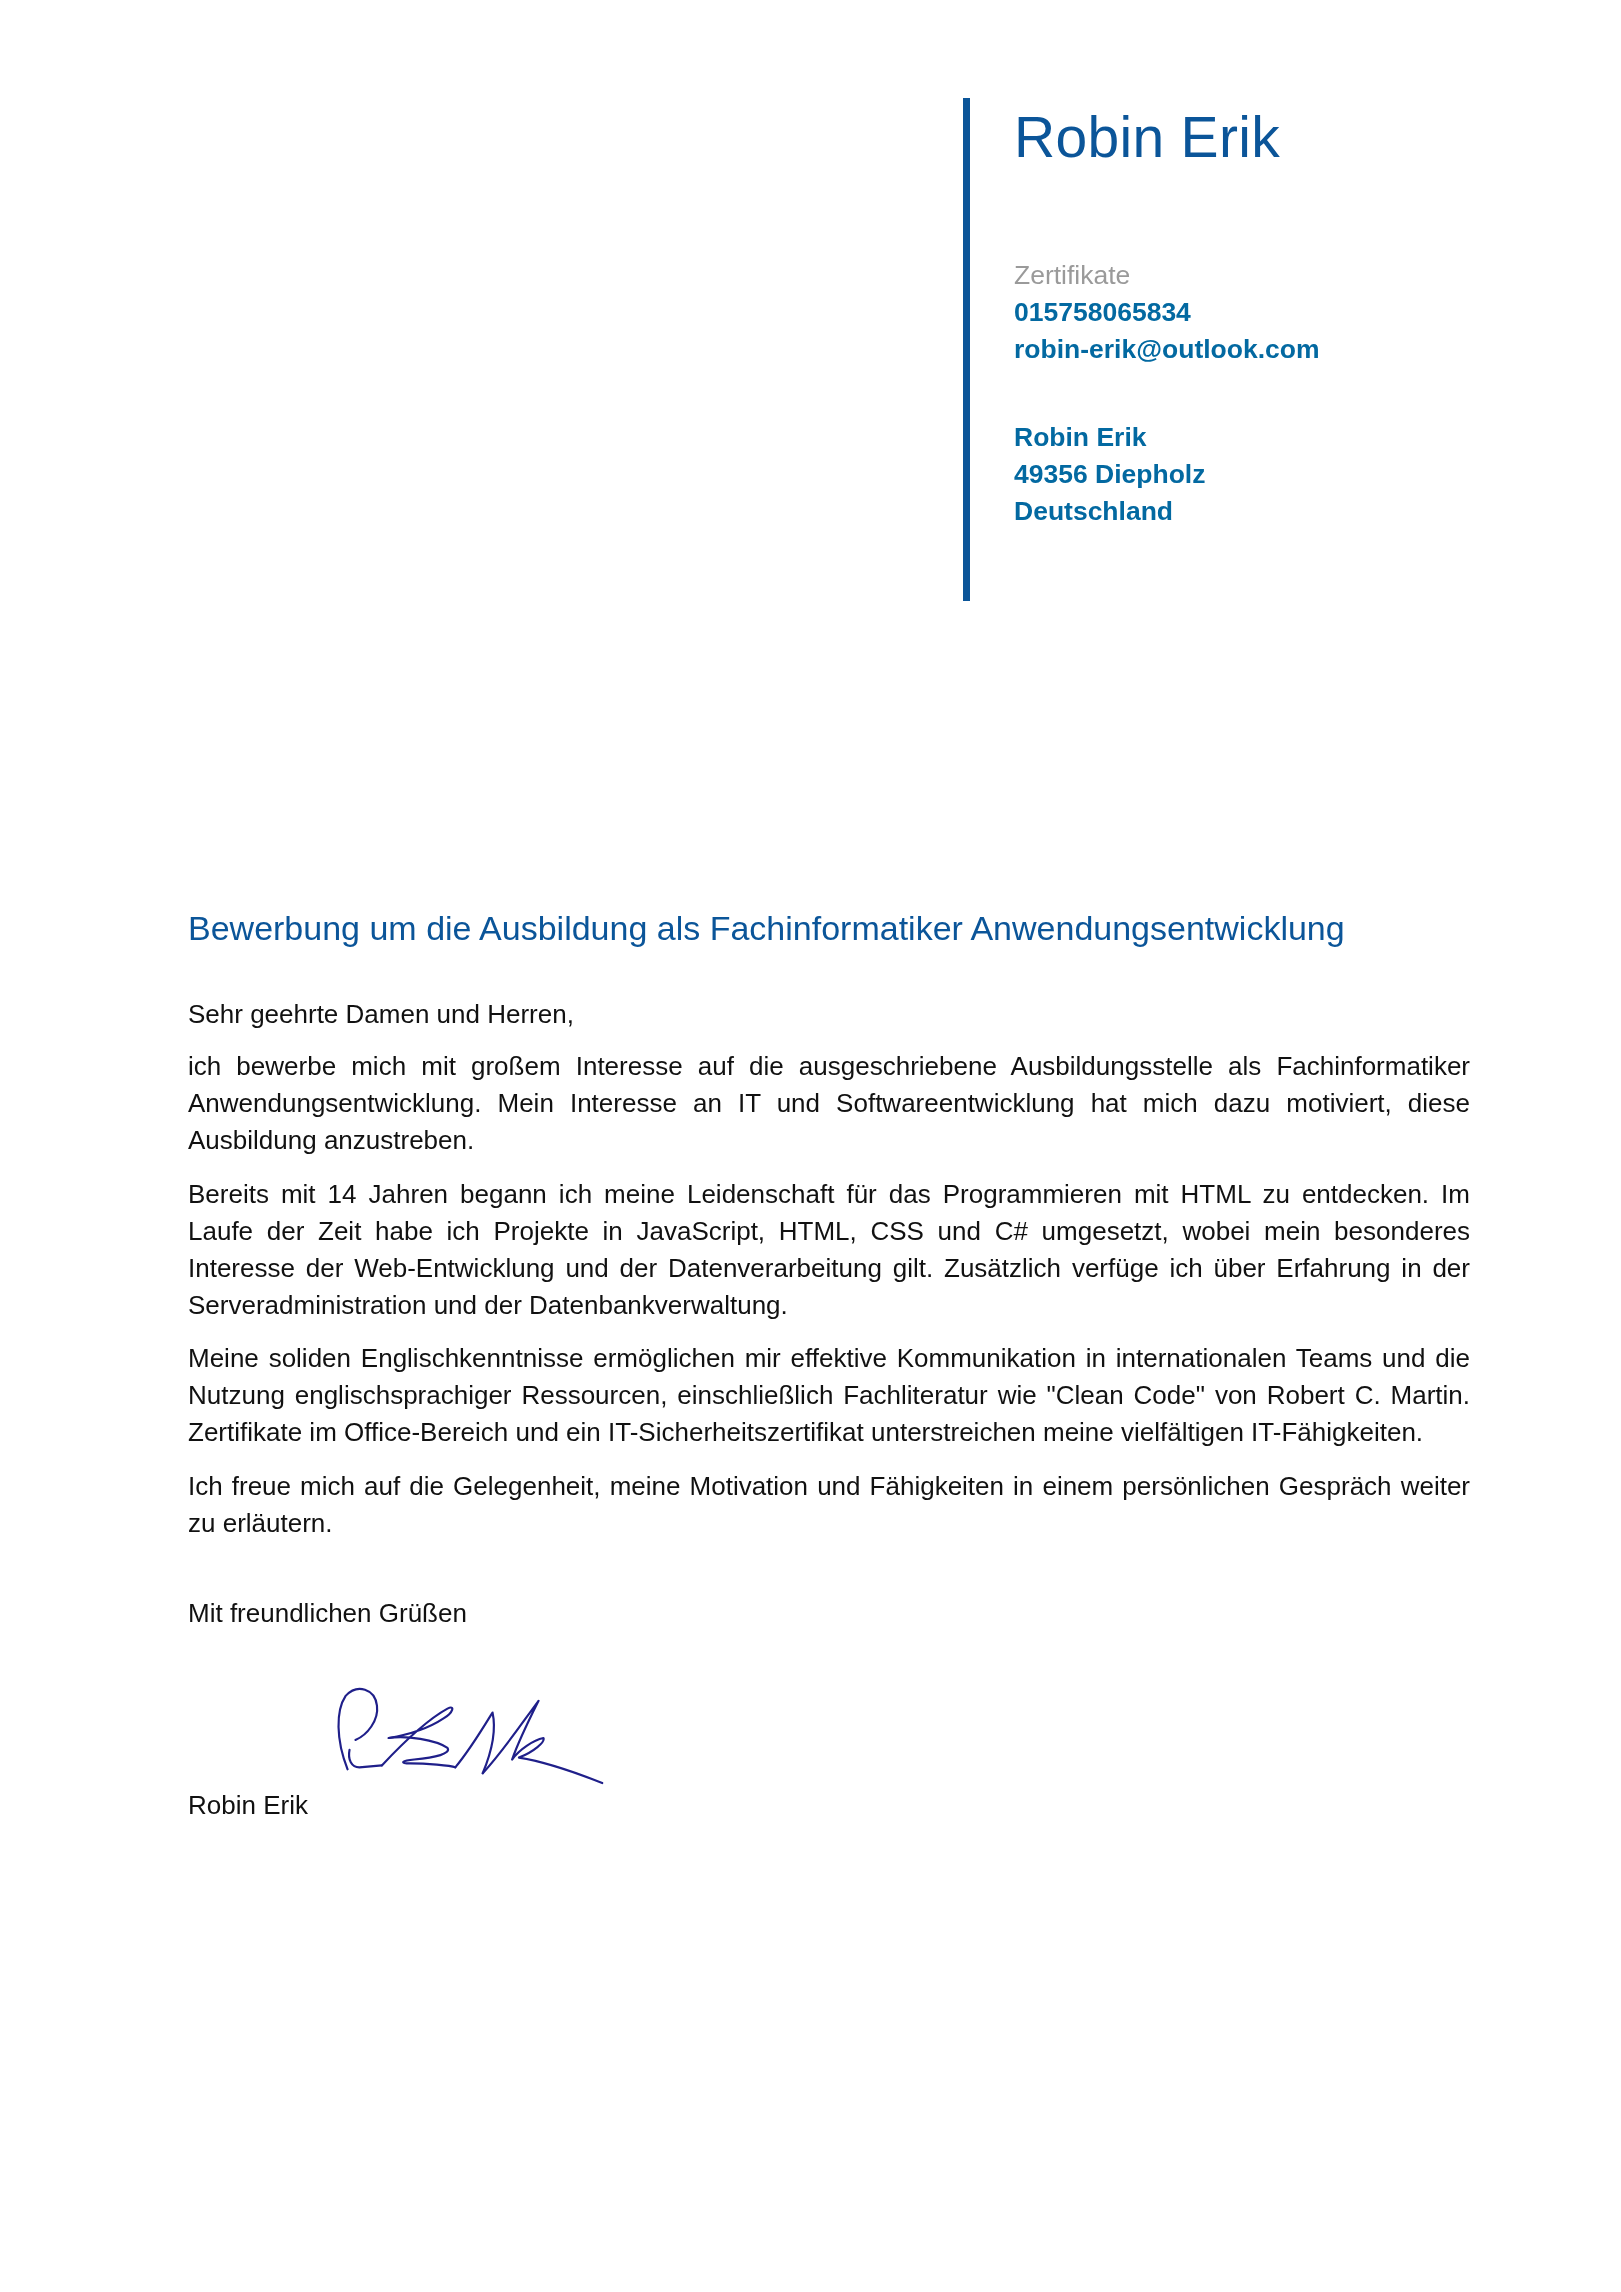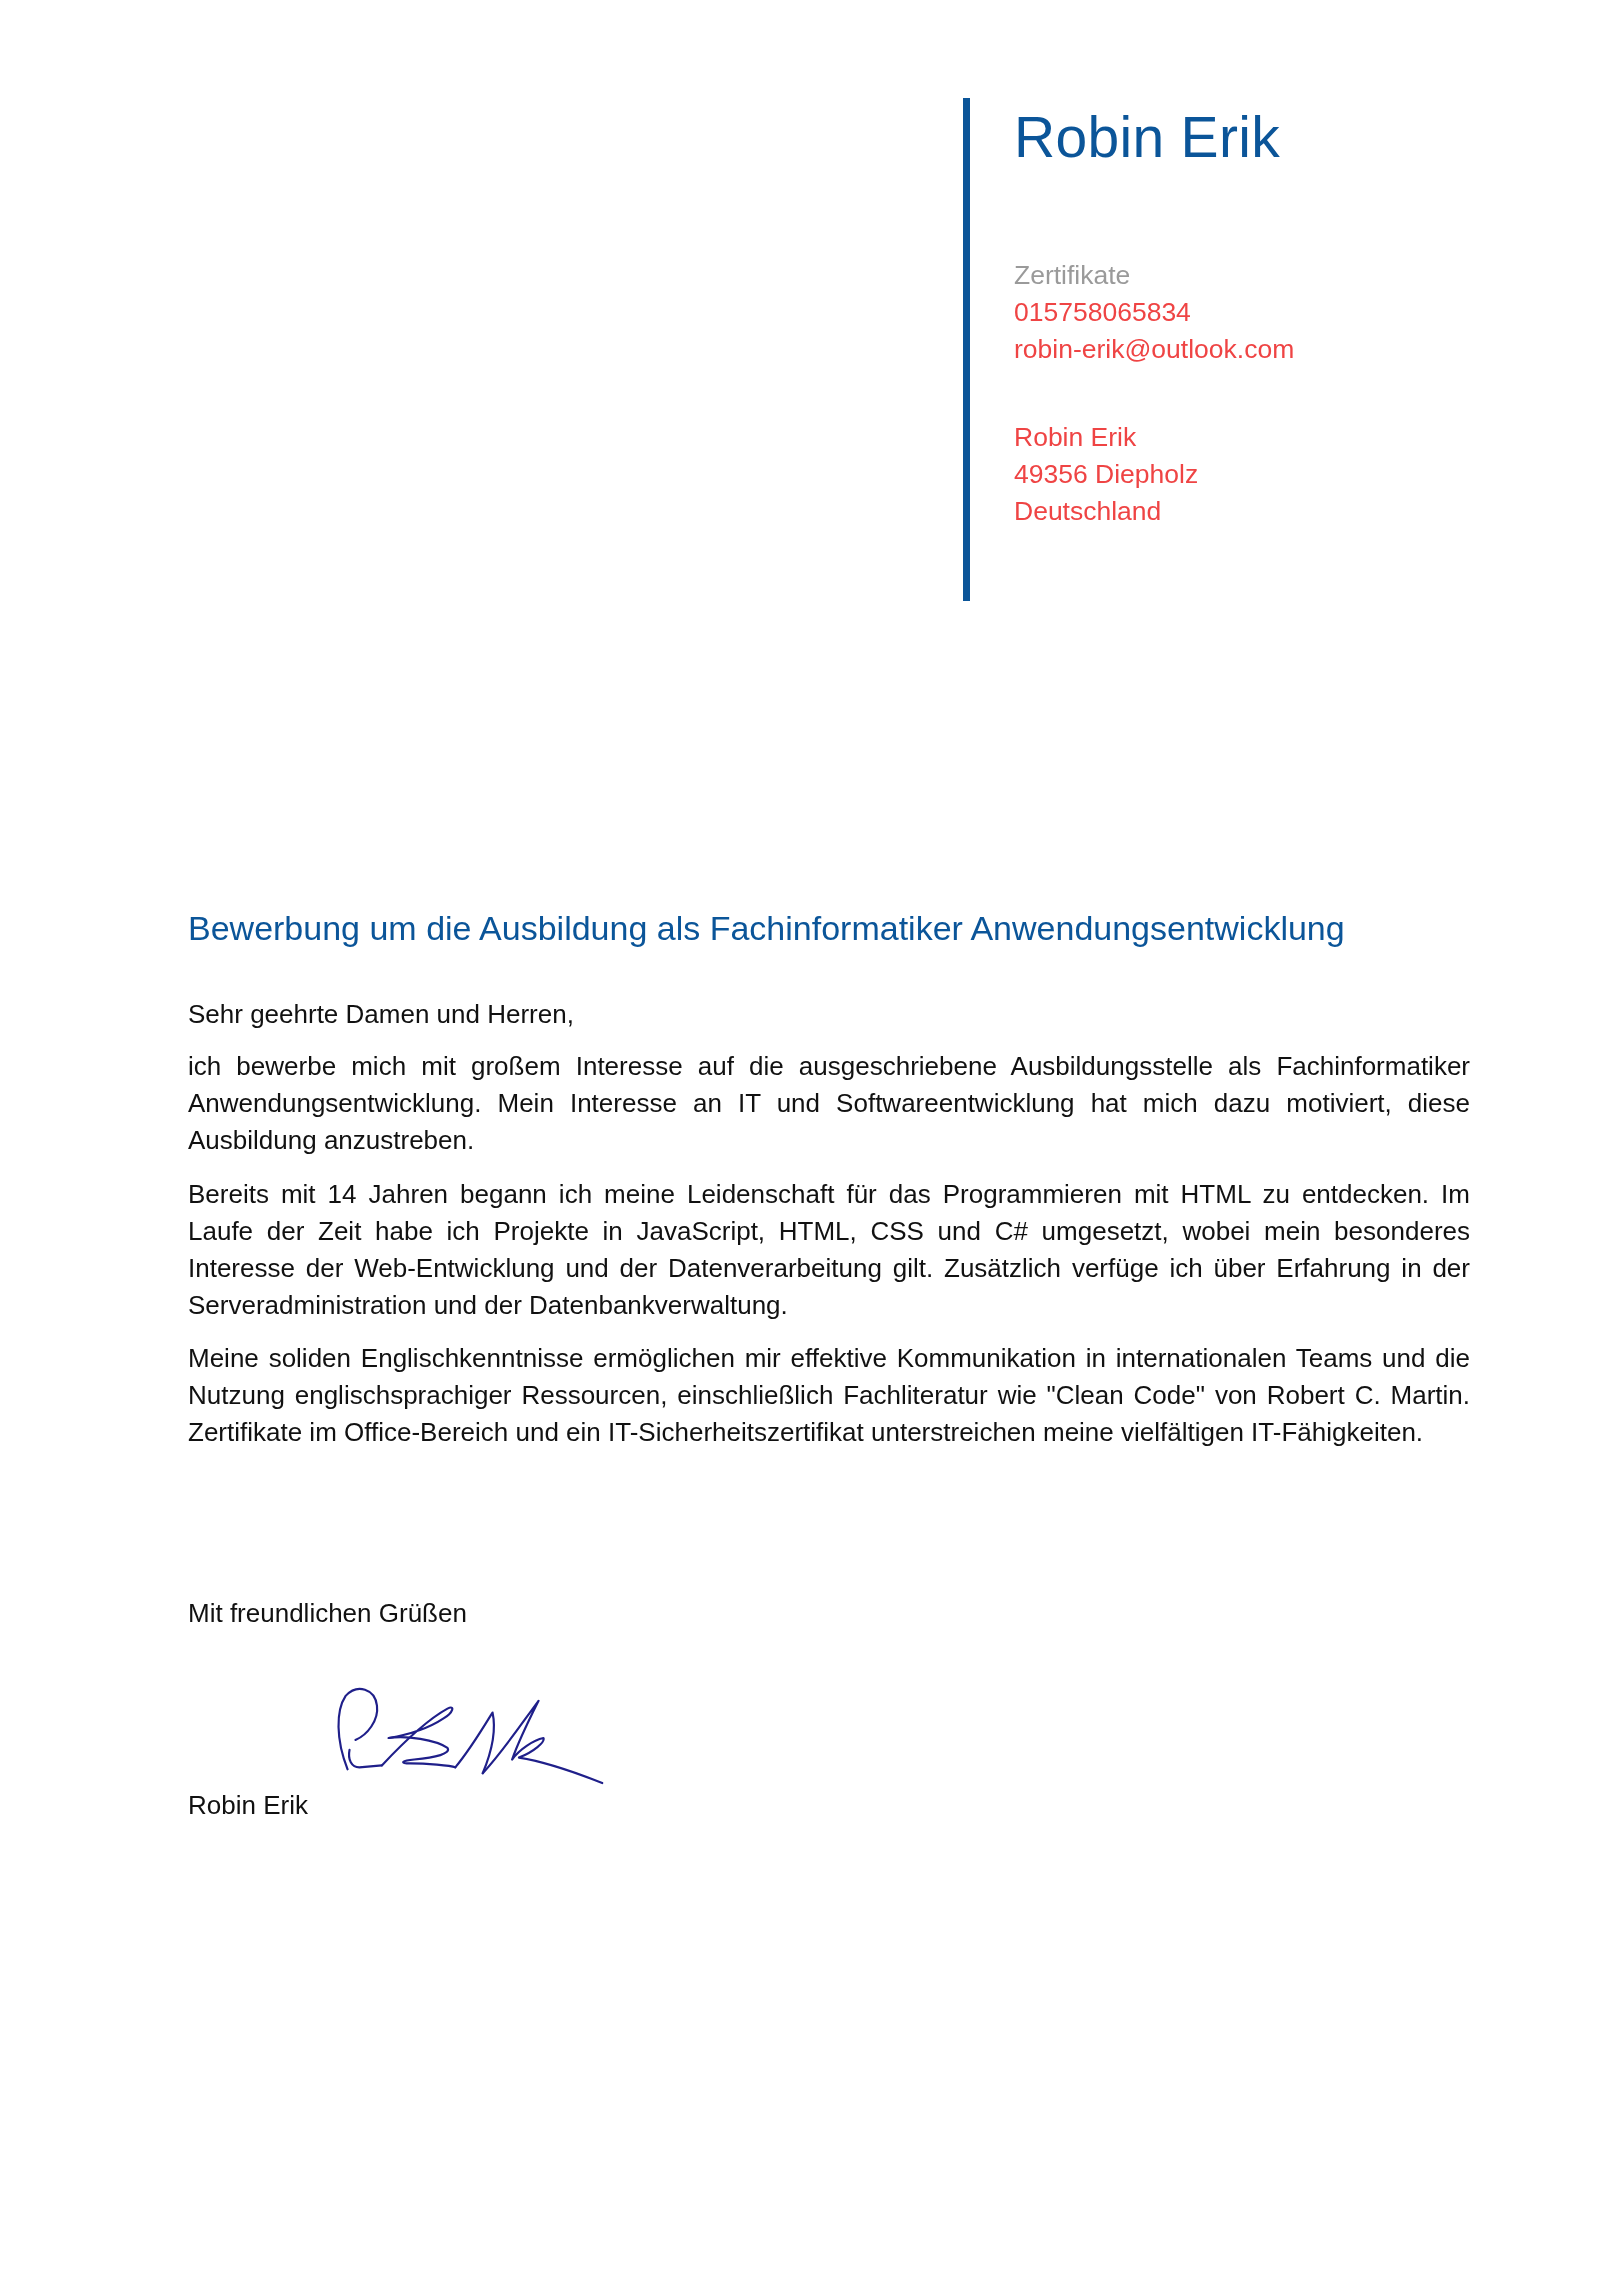--- a/index.html
+++ b/index.html
@@ -7,21 +7,21 @@
            font-family: "Liberation Sans", "DejaVu Sans", sans-serif; color: #111111; }
     .page { position: absolute; left: 0; top: 0; width: 1621px; height: 2293px; background: #fff; padding-left: 11px; }
 
     .accent-bar { position: absolute; left: 963px; top: 98px; width: 6.9px; height: 503px; background: #0b5599; }
 
     .header-block { position: absolute; left: 1014px; top: 96px; width: 549px; }
     .name { font-size: 57px; color: #0b5599; line-height: 82px; letter-spacing: 0.3px; white-space: nowrap; }
 
     .info-group { position: absolute; left: 1014px; width: 549px; font-size: 26.5px; line-height: 37px; }
     .info-label { color: #9a9a9a; }
-    .info-line { color: #ef4444; white-space: nowrap; }
+    .info-line { color: #0369a1; white-space: nowrap; font-weight: bold; }
     .contact { top: 257px; }
     .address { top: 419px; }
 
     .letter { position: absolute; left: 188px; width: 1282px; font-size: 26px; line-height: 37px; color: #111; }
     .subject { position: absolute; left: 188px; top: 907px; font-size: 34px; color: #0b5599; white-space: nowrap; line-height: 43px; }
     .salutation { top: 996px; }
     .body-text { top: 1048px; }
     .body-text p { margin: 0 0 16.7px 0; text-align: justify; }
     .closing { position: absolute; left: 188px; top: 1595px; font-size: 26px; line-height: 37px; }
 
@@ -52,20 +52,21 @@
   </div>
 
   <div class="subject">Bewerbung um die Ausbildung als Fachinformatiker Anwendungsentwicklung</div>
 
   <div class="letter salutation">Sehr geehrte Damen und Herren,</div>
 
   <div class="letter body-text">
     <p>ich bewerbe mich mit großem Interesse auf die ausgeschriebene Ausbildungsstelle als Fachinformatiker Anwendungsentwicklung. Mein Interesse an IT und Softwareentwicklung hat mich dazu motiviert, diese Ausbildung anzustreben.</p>
     <p>Bereits mit 14 Jahren begann ich meine Leidenschaft für das Programmieren mit HTML zu entdecken. Im Laufe der Zeit habe ich Projekte in JavaScript, HTML, CSS und C# umgesetzt, wobei mein besonderes Interesse der Web-Entwicklung und der Datenverarbeitung gilt. Zusätzlich verfüge ich über Erfahrung in der Serveradministration und der Datenbankverwaltung.</p>
     <p>Meine soliden Englischkenntnisse ermöglichen mir effektive Kommunikation in internationalen Teams und die Nutzung englischsprachiger Ressourcen, einschließlich Fachliteratur wie "Clean Code" von Robert C. Martin. Zertifikate im Office-Bereich und ein IT-Sicherheitszertifikat unterstreichen meine vielfältigen IT-Fähigkeiten.</p>
+    <p>Ich freue mich auf die Gelegenheit, meine Motivation und Fähigkeiten in einem persönlichen Gespräch weiter zu erläutern.</p>
   </div>
 
   <div class="closing">Mit freundlichen Grüßen</div>
 
   <svg class="signature" viewBox="0 0 290 115" fill="none" stroke="#1f1f8a" stroke-width="2.2" stroke-linecap="round" stroke-linejoin="round">
     <path d="M20 90 C 8 60, 8 30, 18 15 C 30 2, 48 8, 50 25 C 52 40, 40 55, 28 60"></path>
     <path d="M22 70 C 20 80, 24 88, 32 88 L 55 86"></path>
     <path d="M55 86 C 70 70, 100 40, 122 28 C 130 24, 128 32, 118 38 C 100 50, 80 55, 62 58"></path>
     <path d="M62 58 C 80 55, 110 60, 122 68 C 126 74, 110 78, 88 80 C 76 81, 72 84, 84 84 C 100 84, 125 86, 130 88"></path>
     <path d="M130 88 C 145 70, 160 45, 168 32 C 172 50, 168 70, 158 94"></path>

